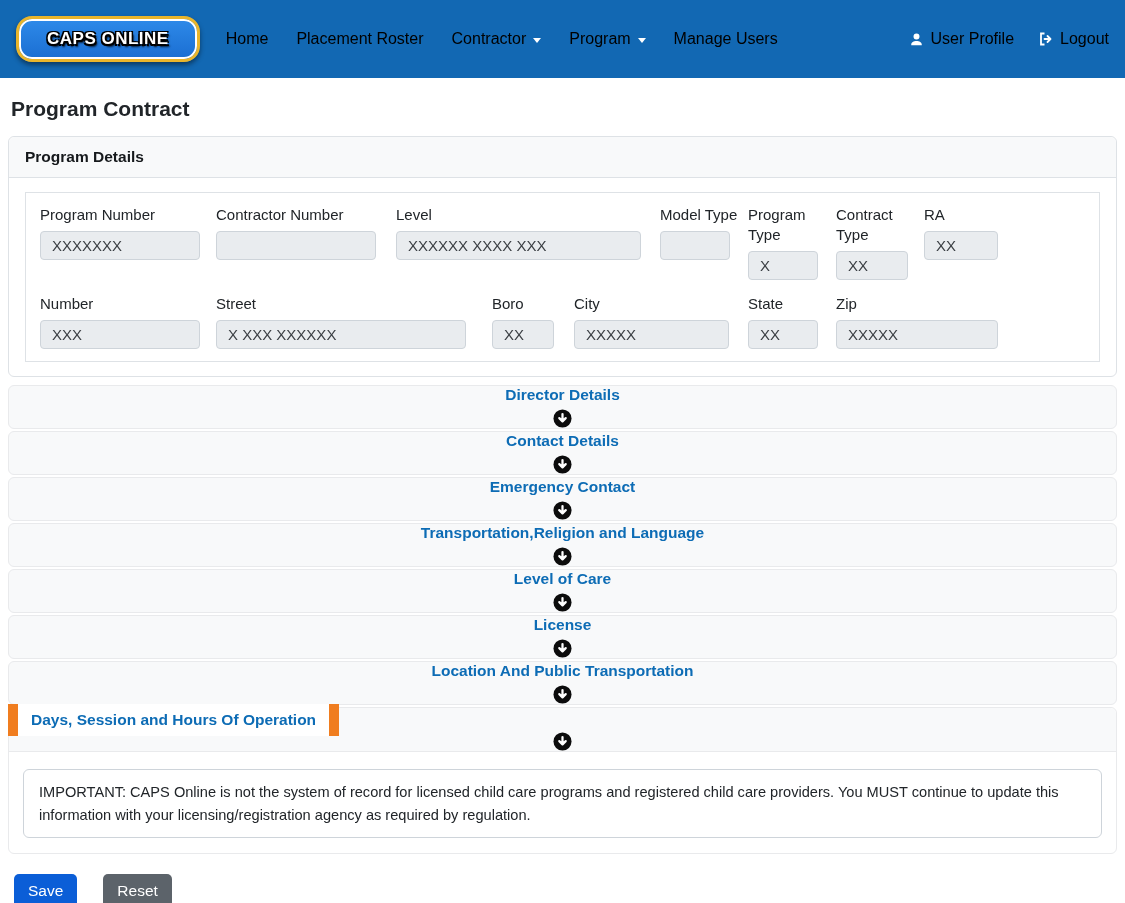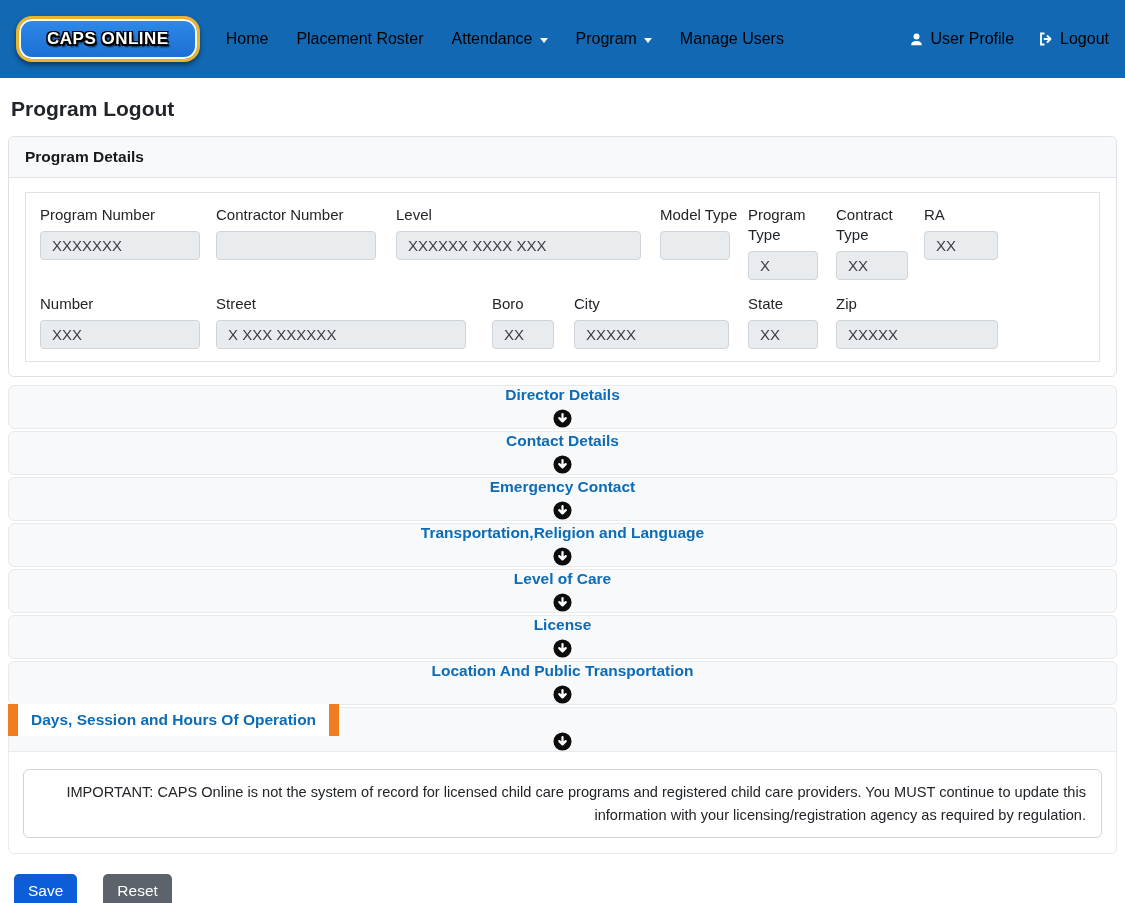--- a/index.html
+++ b/index.html
@@ -55,21 +55,21 @@
   .accordion { margin-top:8px; }
   .acc-item { background:#f8f9fa; border:1px solid #e9eaec; border-radius:6px;
     margin-bottom:2px; height:44px; display:flex; align-items:center;
     justify-content:space-between; padding:0 15px; cursor:pointer; position:relative;flex-direction:column; }
   .acc-label { font-size:15.5px; font-weight:700; color:#0d6cb5; }
   .acc-icon { display:flex; align-items:center; }
   .acc-card { border:1px solid #e9eaec; border-radius:6px; margin-bottom:2px;
     background:#fff; }
   .acc-card .acc-item { border:none; border-bottom:1px solid #e9eaec;
     border-radius:6px 6px 0 0; margin-bottom:0; }
-  .acc-body { padding:17px 14px 15px;text-align:right; }
+  .acc-body { padding:17px 14px 15px; }
   .hidden-label { visibility:hidden; }
 
   
   .annotation { position:absolute; left:-1px; top:-4px; z-index:5;
     background:#f07d1f; padding:0 10px; }
   .annotation .inner { background:#fff; padding:7px 13px; font-size:15.5px;
     font-weight:700; color:#0d6cb5; white-space:nowrap; }
 
   
   .notice { border:1px solid #ced4da; border-radius:6px; padding:11px 15px;
@@ -90,21 +90,21 @@
     <span>CAPS ONLINE</span>
   </div>
   <ul class="nav-links">
     <li class="nav-link">
       <span>Home</span>
     </li>
     <li class="nav-link">
       <span>Placement Roster</span>
     </li>
     <li class="nav-link">
-      <span>Attendance</span>
+      <span>Contractor</span>
       <span class="caret"></span>
     </li>
     <li class="nav-link">
       <span>Program</span>
       <span class="caret"></span>
     </li>
     <li class="nav-link">
       <span>Manage Users</span>
     </li>
   </ul>
@@ -124,21 +124,21 @@
           <path d="M9.5 5l3 3-3 3" stroke-linecap="round" stroke-linejoin="round"></path>
           <path d="M12.2 8H6.5" stroke-linecap="round"></path>
         </svg>
       </span>
       <span>Logout</span>
     </div>
   </div>
 </header>
 
 <main class="container">
-  <h1 class="page-title">Program Logout</h1>
+  <h1 class="page-title">Program Contract</h1>
 
   <section class="card">
     <div class="card-header">Program Details</div>
     <div class="card-body">
       <div class="fieldset">
 
         <div class="frow">
           <div class="field f-pn">
             <label>Program Number</label>
             <input readonly="" value="XXXXXXX" style="">

